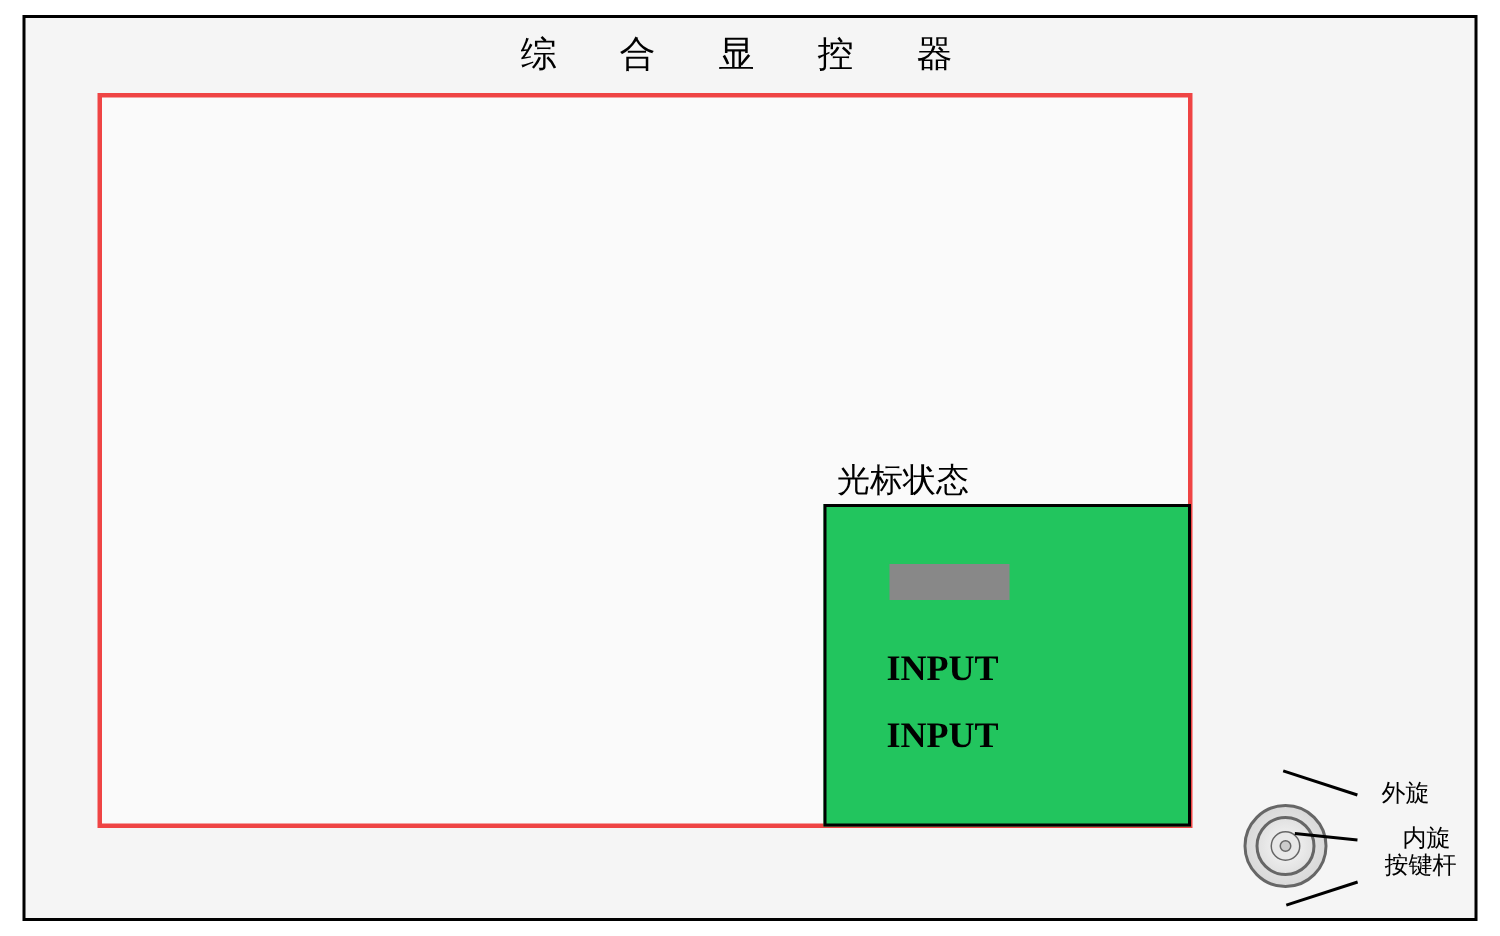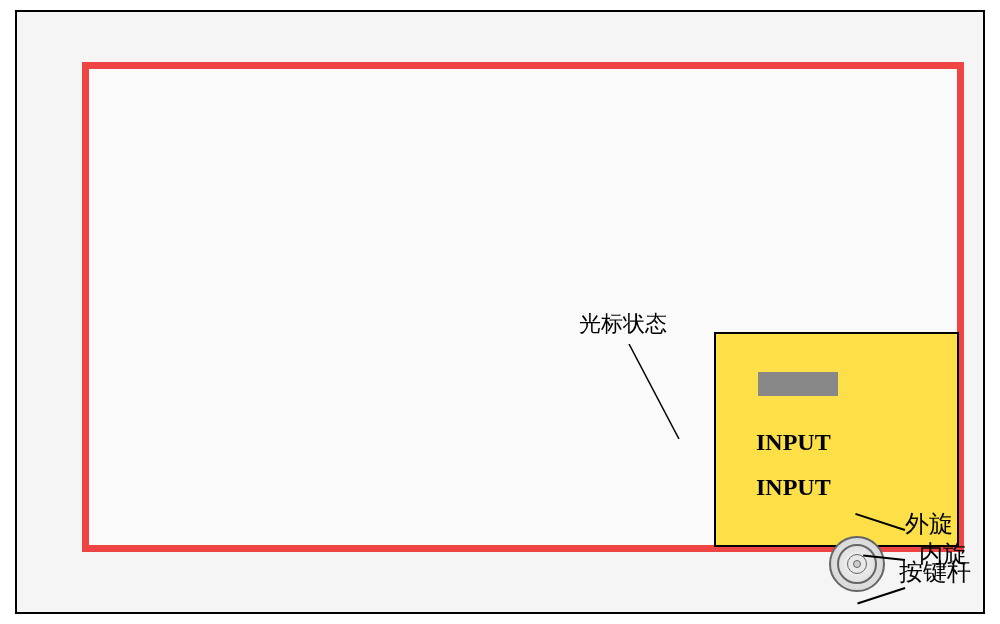--- a/index.html
+++ b/index.html
@@ -30,34 +30,33 @@
       width: 100%;
       text-align: center;
       font-size: 24px;
       letter-spacing: 18px;
       font-weight: normal;
     }
     .screen-frame {
       position: absolute;
       left: 48px;
       top: 50px;
-      width: 882px;
+      width: 730px;
       height: 490px;
-      border: 7px solid #ef4444;
+      border: 3px solid #ef4444;
       background: #fafafa;
-      margin-left: 17px;
     }
     .input-panel {
       position: absolute;
       right: -2px;
       bottom: -2px;
       width: 245px;
       height: 215px;
       border: 2px solid #000;
-      background: #fde047;
+      background: #22c55e;
     }
     .cursor-rect {
       position: absolute;
       left: 42px;
       top: 38px;
       width: 80px;
       height: 24px;
       background: #888;
     }
     .input-line1 {
@@ -132,39 +131,40 @@
       left: 24px;
       top: 24px;
       width: 8px;
       height: 8px;
       border: 1px solid #666;
       border-radius: 50%;
       background: #ccc;
     }
     .knob-label {
       position: absolute;
-      font-size: 24px;
+      font-size: 16px;
       white-space: nowrap;
     }
     .label-outer { right: 30px; bottom: 72px; }
     .label-inner { right: 16px; bottom: 42px; }
     .label-button { right: 12px; bottom: 24px; }
     .knob-leader {
       position: absolute;
       background: #000;
       height: 1.5px;
     }
     .leader-outer { right: 78px; bottom: 82px; width: 52px; transform: rotate(18deg); transform-origin: right center; }
     .leader-inner { right: 78px; bottom: 52px; width: 42px; transform: rotate(6deg); transform-origin: right center; }
     .leader-button { right: 78px; bottom: 24px; width: 50px; transform: rotate(-18deg); transform-origin: right center; }
   </style>
 </head>
 <body>
 
 <div class="outer-frame">
+  <div class="title">综 合 显 控 器</div>
 
   <div class="screen-frame">
     <div class="cursor-label">光标状态</div>
     <svg class="leader-line" viewBox="0 0 60 95">
       <line x1="5" y1="0" x2="55" y2="95" stroke="#000" stroke-width="1.5"></line>
     </svg>
 
     <div class="input-panel">
       <div class="cursor-rect"></div>
       <div class="input-line1">INPUT</div>

